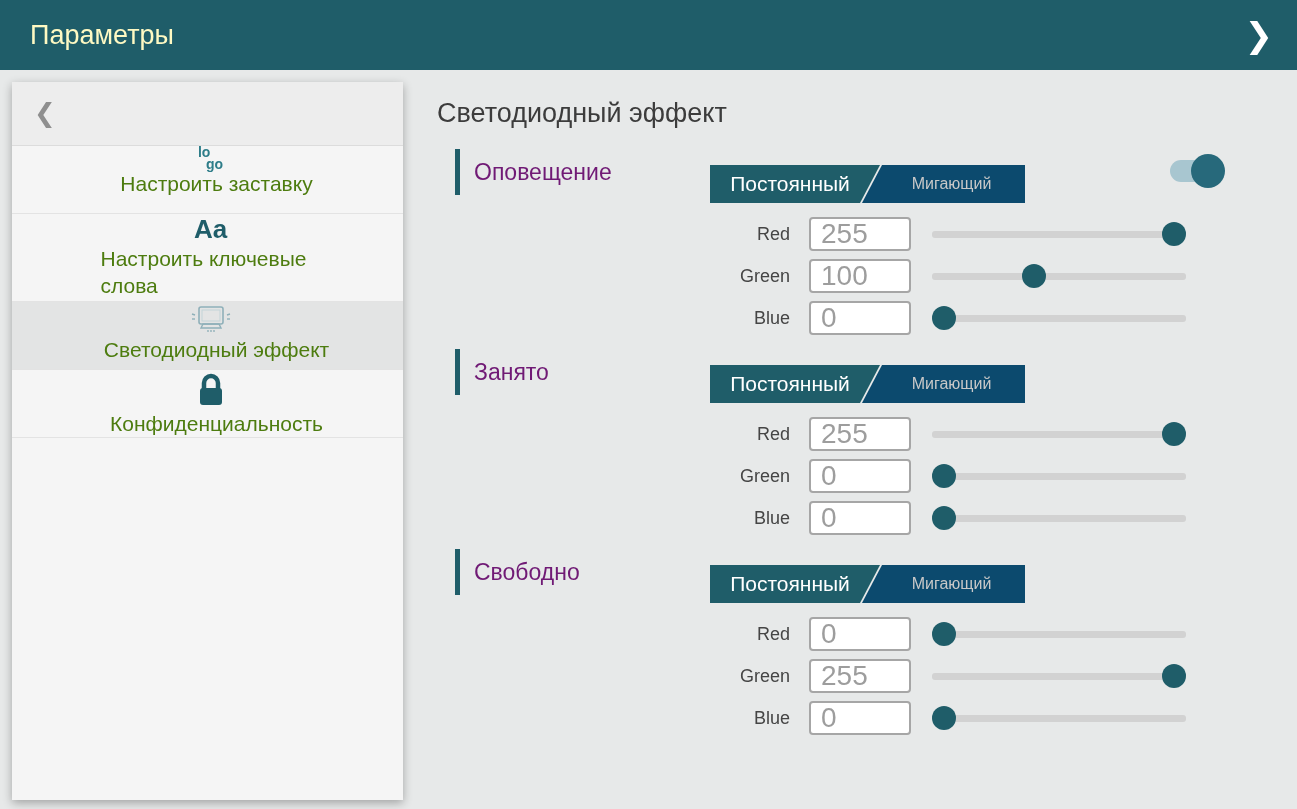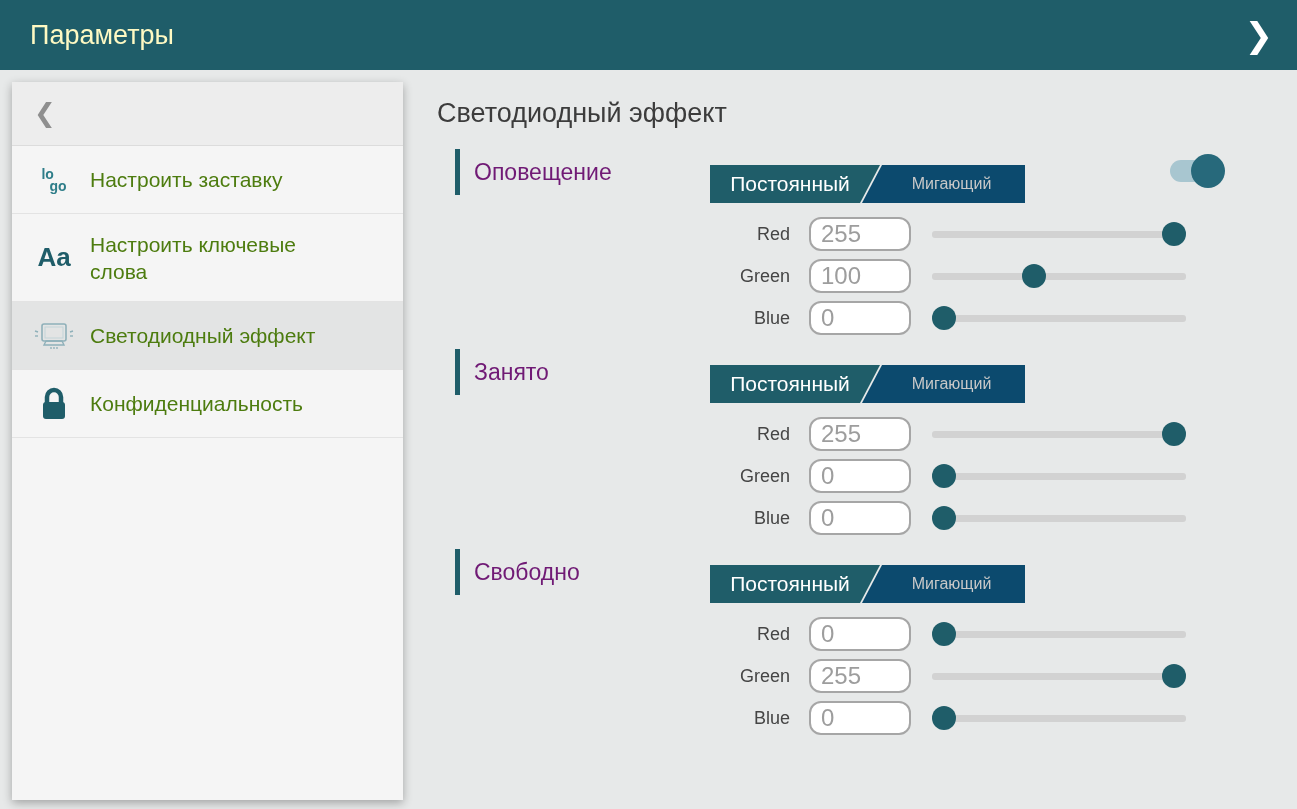--- a/index.html
+++ b/index.html
@@ -23,21 +23,21 @@
     position:absolute; left:12px; top:82px; width:391px; height:718px;
     background:#f5f5f5; box-shadow:0 3px 9px rgba(0,0,0,0.30);
   }
   .back-row {
     height:64px; background:#ededed; display:flex; align-items:center;
     padding-left:22px; border-bottom:1px solid #dcdcdc; cursor:pointer;
   }
   .back-glyph { font-size:26px; color:#8f8f8f; font-weight:bold; }
   .side-item {
     display:flex; align-items:center; min-height:68px;
-    padding-left:18px; border-bottom:1px solid #e3e3e3; cursor:pointer;
+    padding-left:18px; border-bottom:1px solid #e3e3e3; cursor:pointer;flex-direction:column;
   }
   .side-item.tall { min-height:88px; }
   .side-item.selected { background:#e3e4e4; }
   .icon-box { width:48px; display:flex; justify-content:center; margin-right:12px; flex:none; }
   .side-label { font-size:21px; color:#4d7c0f; max-width:232px; line-height:27px; }
   .logo-icon { color:#2e7d89; font-size:14px; line-height:12px; font-weight:bold; }
   .logo-icon .go { display:block; margin-left:8px; }
   .aa-icon { color:#1f5d69; font-size:26px; font-weight:bold; }
   
   .main { position:absolute; left:437px; top:82px; width:860px; }
@@ -61,22 +61,22 @@
     padding-left:16px; cursor:pointer;
   }
   
   .switch { position:absolute; left:733px; top:5px; width:55px; height:34px; cursor:pointer; }
   .switch-track { position:absolute; left:0; top:6px; width:50px; height:22px; border-radius:11px; background:#a8c6d0; }
   .switch-knob { position:absolute; right:0; top:0; width:34px; height:34px; border-radius:50%; background:#27697b; }
   
   .rgb-row { display:flex; align-items:center; height:42px; }
   .rgb-label { width:353px; text-align:right; font-size:18px; color:#454545; }
   .rgb-input {
-    margin-left:19px; width:102px; height:34px; border:2px solid #a6a6a6; border-radius:12px;
-    font-size:24px; color:#9d9d9d; background:#fff; padding:0 10px;
+    margin-left:19px; width:102px; height:34px; border:2px solid #a6a6a6; border-radius:4px;
+    font-size:28px; color:#9d9d9d; background:#fff; padding:0 10px;
     font-family:"Liberation Sans","DejaVu Sans",sans-serif; outline:none;
   }
   .slider { position:relative; margin-left:21px; width:254px; height:24px; cursor:pointer; }
   .slider-track { position:absolute; left:0; right:0; top:9px; height:7px; background:#d2d2d2; border-radius:3px; }
   .slider-thumb { position:absolute; top:0; left:0; width:24px; height:24px; border-radius:50%; background:#1f5d69; }
   svg { display:block; }
 </style>
 </head>
 <body>
 

